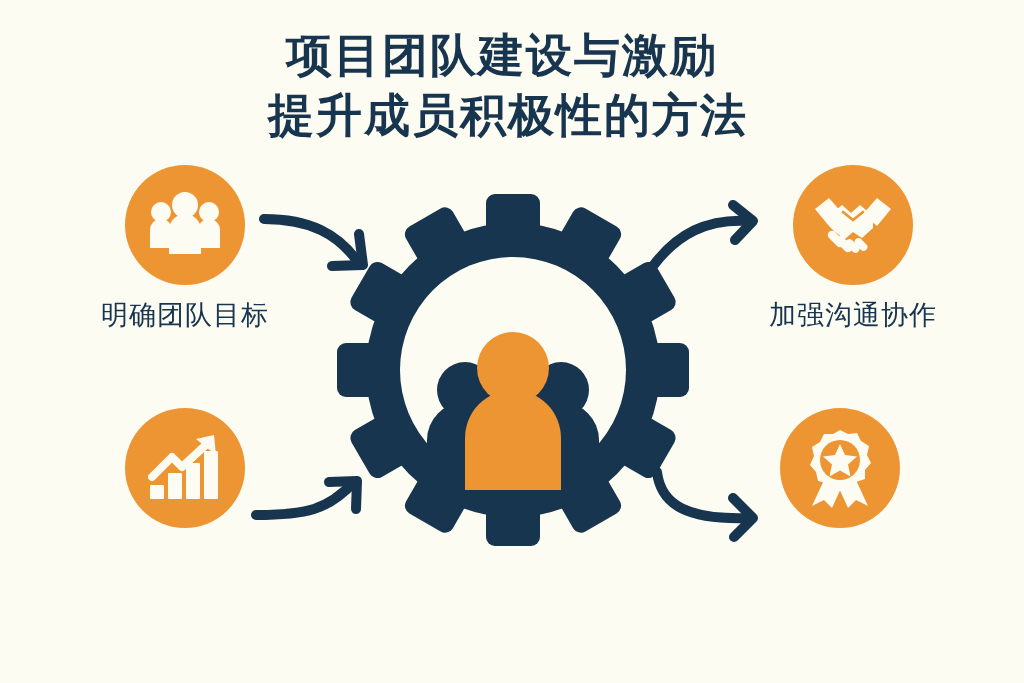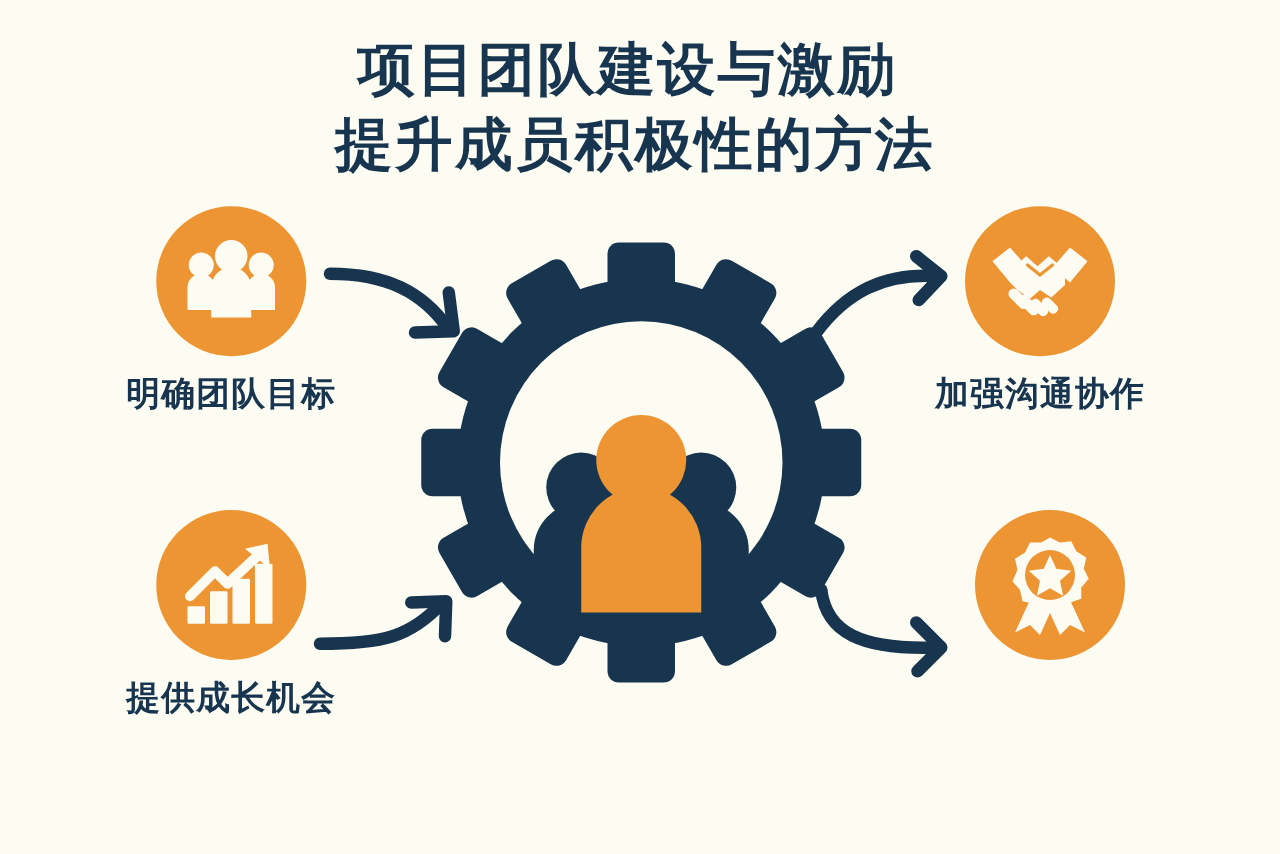--- a/index.html
+++ b/index.html
@@ -52,28 +52,28 @@
     background: #ED9433;
     margin: 0 auto;
     display: flex;
     align-items: center;
     justify-content: center;
   }
   .node-circle svg { display: block; }
   .node-label {
     margin-top: 12px;
     font-size: 27px;
-    font-weight: bold;
+    font-weight: normal;
     color: #18354F;
     letter-spacing: 1px;
     white-space: nowrap;
   }
 
   #node-goal   { left: 60px;  top: 165px; }
-  #node-comm   { left: 707px; top: 165px; }
+  #node-comm   { left: 728px; top: 165px; }
   #node-growth { left: 60px;  top: 408px; }
   #node-reward { left: 715px; top: 408px; }
 
   
   #center-gear {
     position: absolute;
     left: 333px;
     top: 190px;
     width: 360px;
     height: 360px;
@@ -223,21 +223,20 @@
           <rect x="38" y="30" width="14" height="36" rx="1"></rect>
           <rect x="56" y="18" width="14" height="48" rx="1"></rect>
         </g>
 
         <g fill="none" stroke="#FDFCF3" stroke-width="8" stroke-linecap="round" stroke-linejoin="round">
           <path d="M4 44 L24 24 L34 34 L62 8"></path>
         </g>
         <path d="M66 2 L68 22 L48 6 Z" fill="#FDFCF3"></path>
       </svg>
     </div>
-    <div class="node-label">提供成长机会</div>
   </div>
 
   <div class="node" id="node-reward">
     <div class="node-circle">
       <svg width="72" height="80" viewBox="0 0 72 80">
 
         <g fill="#FDFCF3">
           <path d="M20 52 L8 78 L20 72 L28 80 L38 58 Z"></path>
           <path d="M52 52 L64 78 L52 72 L44 80 L34 58 Z"></path>
         </g>

